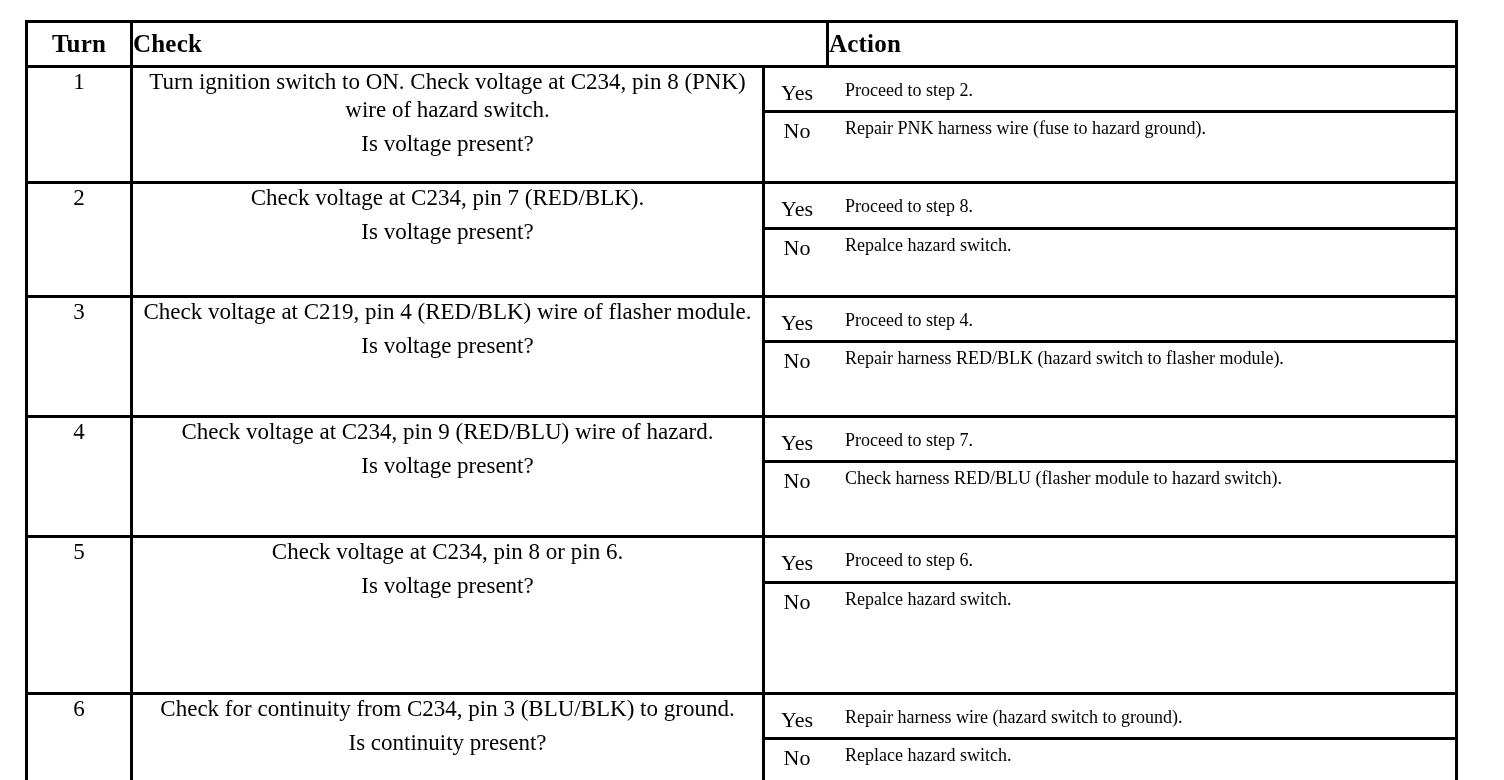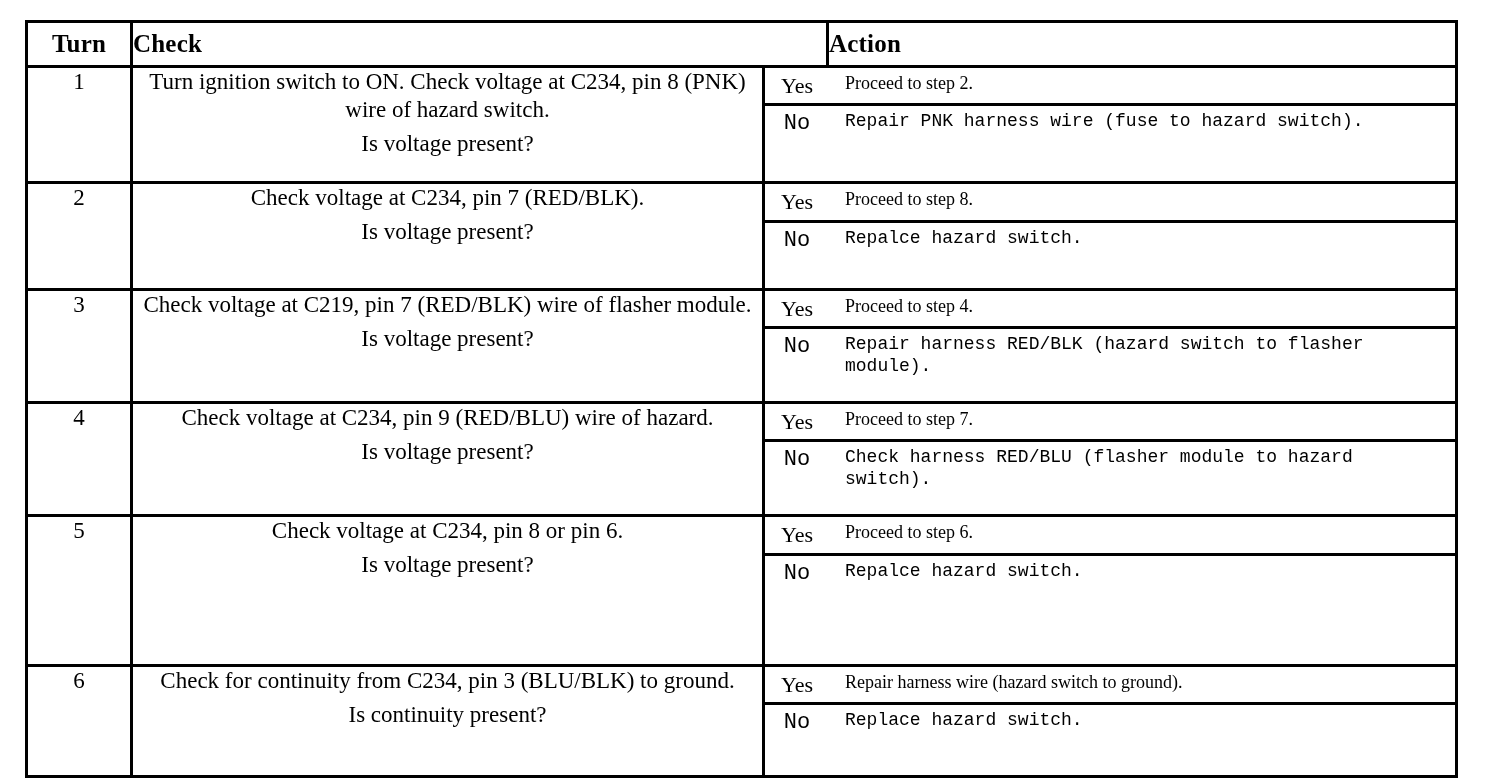--- a/index.html
+++ b/index.html
@@ -83,29 +83,30 @@
   .check-cell .q {
     margin-top: 6px;
   }
   .check-cell .stmt { margin: 0; }
 
   
   .yn-table {
     width: 100%;
     border-collapse: collapse;
     table-layout: fixed;
+    margin-top: 7px;
   }
   .yn-table col.y-lbl { width: 64px; }
   .yn-table td {
     border: 3px solid #000000;
     vertical-align: top;
     background: #ffffff;
   }
   .yn-table tr.yes-row td { border-top: none; }
-  .yn-table tr.no-row  td { border-bottom: none; font-family: Liberation Mono, monospace; }
+  .yn-table tr.no-row  td { border-bottom: none; }
   .yn-table td.lbl-td,
   .yn-table td.act-td { border-left: none; border-right: none; }
 
   .yn-label {
     text-align: center;
     font-size: 22px;
     line-height: 1.2;
     padding-top: 5px;
     padding-bottom: 4px;
     white-space: nowrap;
@@ -175,21 +176,21 @@
                 </td>
                 <td class="act-td yes-h">
                   <div class="act-text">Proceed to step 2.</div>
                 </td>
               </tr>
               <tr class="no-row">
                 <td class="lbl-td no-h">
                   <div class="yn-label">No</div>
                 </td>
                 <td class="act-td no-h">
-                  <div class="act-text">Repair PNK harness wire (fuse to hazard switch).</div>
+                  <div class="act-text">Repair PNK harness wire (fuse to hazard ground).</div>
                 </td>
               </tr>
             </tbody>
           </table>
         </td>
       </tr>
 
       <tr class="r2">
         <td class="step-cell">2</td>
         <td class="check-cell">
@@ -220,21 +221,21 @@
                 </td>
               </tr>
             </tbody>
           </table>
         </td>
       </tr>
 
       <tr class="r3">
         <td class="step-cell">3</td>
         <td class="check-cell">
-          <p class="stmt">Check voltage at C219, pin 7 (RED/BLK) wire of flasher module.</p>
+          <p class="stmt">Check voltage at C219, pin 4 (RED/BLK) wire of flasher module.</p>
           <p class="q">Is voltage present?</p>
         </td>
         <td class="nest" colspan="2">
           <table class="yn-table">
             <colgroup>
                 <col class="y-lbl">
                 <col>
               </colgroup>
             <tbody>
               <tr class="yes-row">

